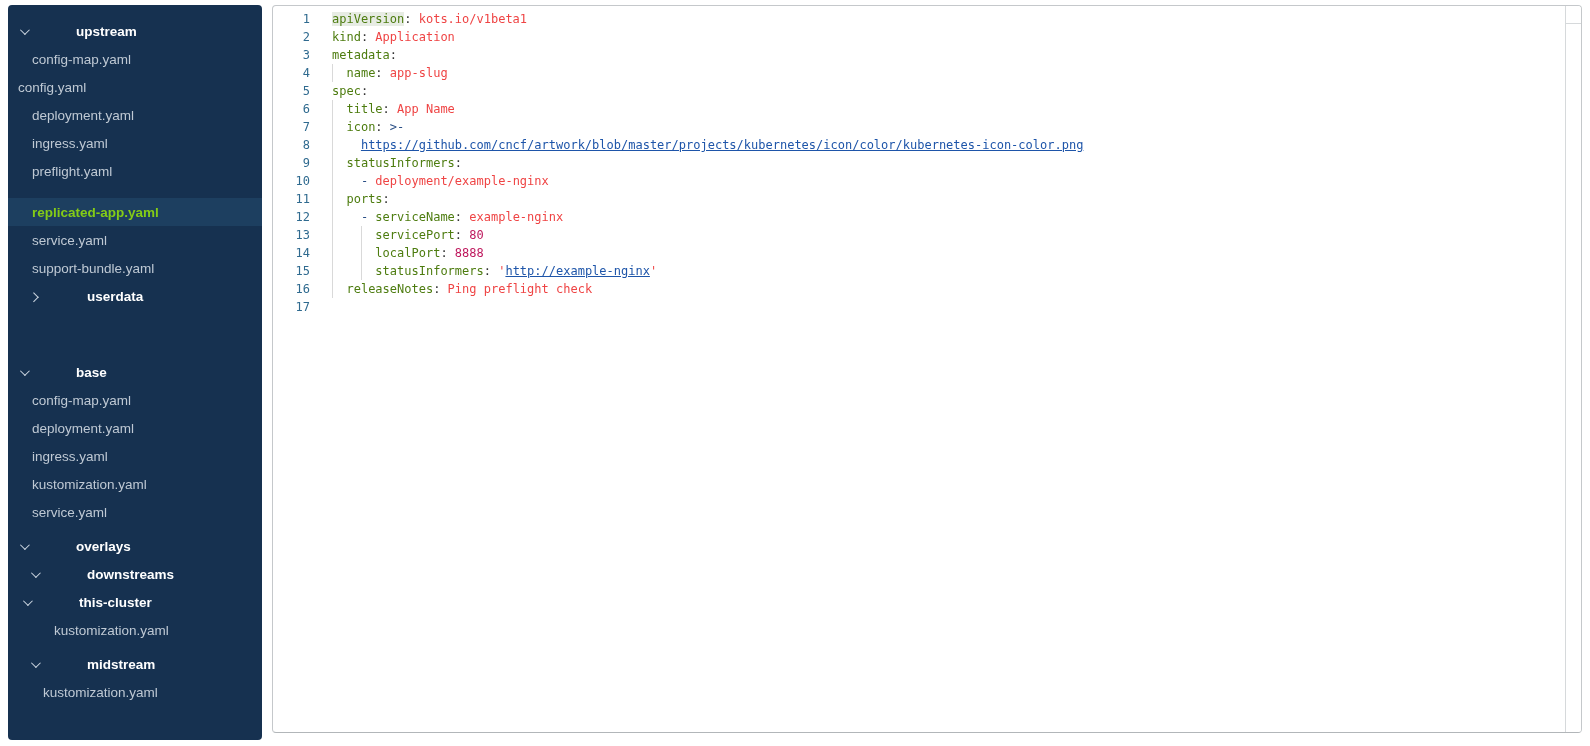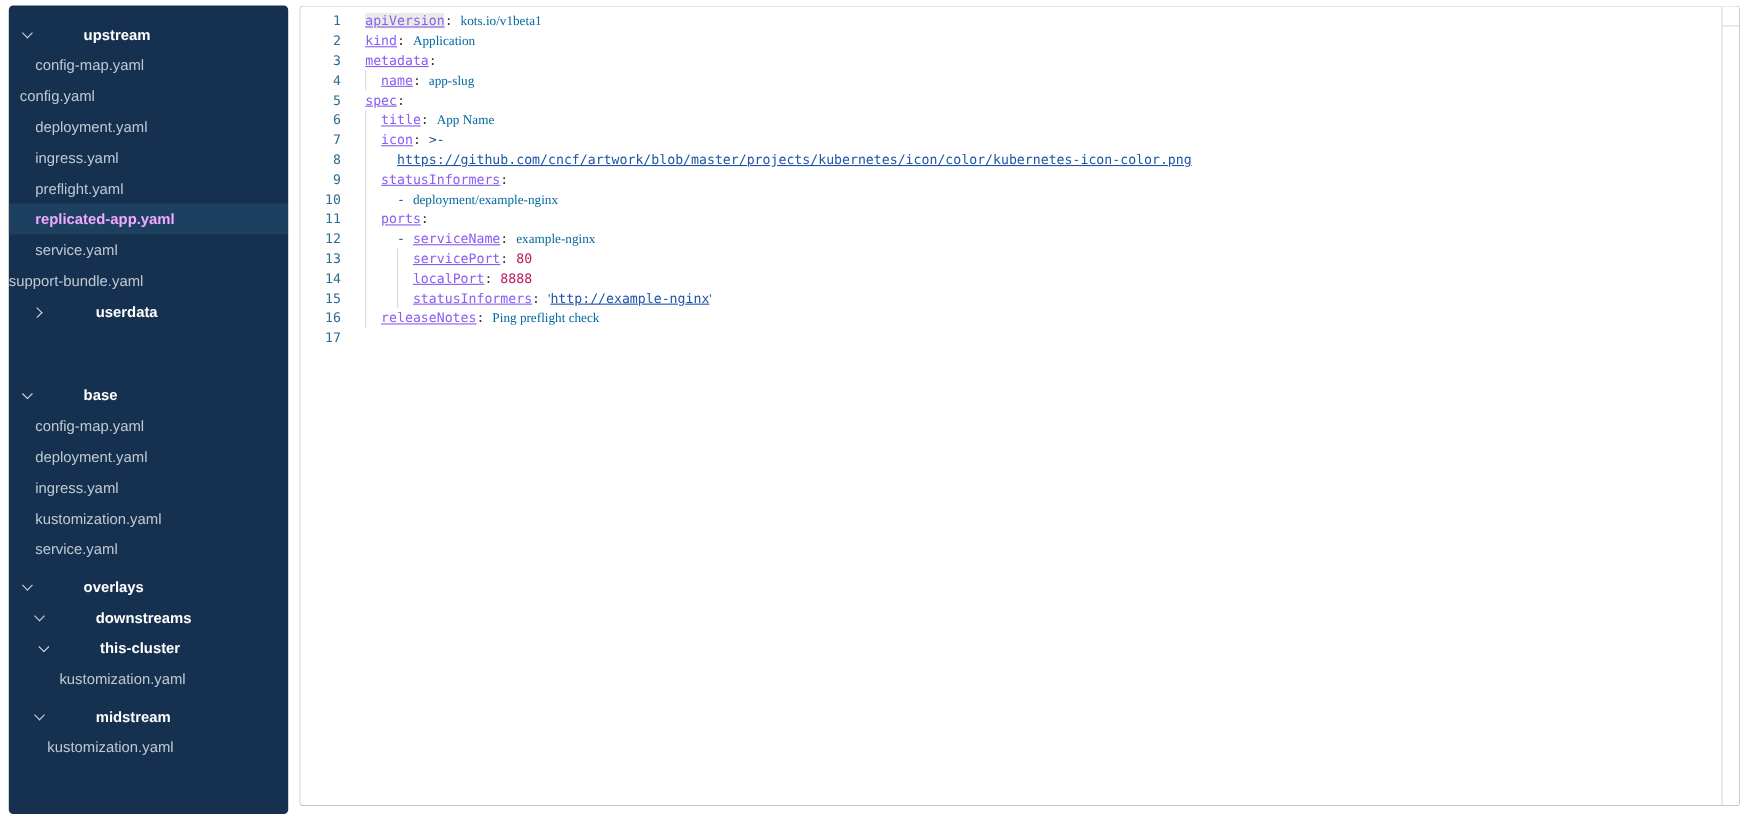--- a/index.html
+++ b/index.html
@@ -13,21 +13,21 @@
   
   .sidebar {
     width:254px; min-width:254px; height:735px;
     background:#163150; border-radius:4px;
     padding:12px 0 0 0; box-sizing:border-box;
     font-size:13.5px; color:#bfc9d4;
     overflow:hidden;
   }
   .tree-row { height:28px; display:flex; align-items:center; cursor:pointer; box-sizing:border-box; }
   .tree-row.folder { color:#ffffff; font-weight:700;gap:40px; }
-  .tree-row.selected { background:#1d3f60; color:#f0abfc; font-weight:700; }
+  .tree-row.selected { background:#1d3f60; color:#84cc16; font-weight:700;margin-top:13px; }
   .tree-row.gap { margin-top:6px; }
   .tree-row .label { white-space:nowrap; }
   .chev {
     display:inline-block; width:6px; height:6px;
     border-right:1.6px solid #ccd6e0; border-bottom:1.6px solid #ccd6e0;
     margin-right:9px; flex:0 0 auto;
   }
   .chev.down  { transform:rotate(45deg) translateY(-2px); }
   .chev.right { transform:rotate(-45deg) translateX(-1px); }
 
@@ -42,24 +42,24 @@
     padding:4px 16px 0 0;
   }
   .code-row { display:flex; height:18px; }
   .gutter {
     flex:0 0 37px; text-align:right;
     color:#2f6a8f; user-select:none;
   }
   .code-text { position:relative; padding-left:22px; white-space:pre; }
   .indent-guide { position:absolute; top:0; bottom:0; width:1px; background:#d9d9d9; }
 
-  .tk-key  { color:#8b5cf6;text-decoration:underline; }
+  .tk-key  { color:#4d7c0f; }
   .tk-pun  { color:#333333; }
   .tk-dash { color:#2a4f86; }
-  .tk-val  { color:#0369a1;font-family:Liberation Serif, serif; }
+  .tk-val  { color:#ef4444; }
   .tk-num  { color:#be185d; }
   .tk-link { color:#1e55a9; text-decoration:underline; }
   .hl      { background:#e7ece4; }
 
   .scroll-track {
     position:absolute; top:0; right:0; bottom:0; width:15px;
     border-left:1px solid #d6d9db; background:#ffffff;
   }
   .scroll-track .top-divider {
     position:absolute; top:17px; left:0; right:0; height:1px; background:#d6d9db;
@@ -88,21 +88,21 @@
       </div>
       <div class="tree-row" style="padding-left: 24px;">
         <span class="label">preflight.yaml</span>
       </div>
       <div class="tree-row selected" style="padding-left: 24px;">
         <span class="label">replicated-app.yaml</span>
       </div>
       <div class="tree-row" style="padding-left: 24px;">
         <span class="label">service.yaml</span>
       </div>
-      <div class="tree-row" style="">
+      <div class="tree-row" style="padding-left: 24px;">
         <span class="label">support-bundle.yaml</span>
       </div>
       <div class="tree-row folder" style="padding-left: 23px;">
         <span class="chev right"></span>
         <span class="label">userdata</span>
       </div>
       <div class="tree-row folder gap" style="padding-left: 12px; margin-top: 48px;">
         <span class="chev down"></span>
         <span class="label">base</span>
       </div>
@@ -122,21 +122,21 @@
         <span class="label">service.yaml</span>
       </div>
       <div class="tree-row folder gap" style="padding-left: 12px;">
         <span class="chev down"></span>
         <span class="label">overlays</span>
       </div>
       <div class="tree-row folder" style="padding-left: 23px;">
         <span class="chev down"></span>
         <span class="label">downstreams</span>
       </div>
-      <div class="tree-row folder" style="padding-left: 27px;">
+      <div class="tree-row folder" style="padding-left: 15px;">
         <span class="chev down"></span>
         <span class="label">this-cluster</span>
       </div>
       <div class="tree-row" style="padding-left: 46px;">
         <span class="label">kustomization.yaml</span>
       </div>
       <div class="tree-row folder gap" style="padding-left: 23px;">
         <span class="chev down"></span>
         <span class="label">midstream</span>
       </div>

